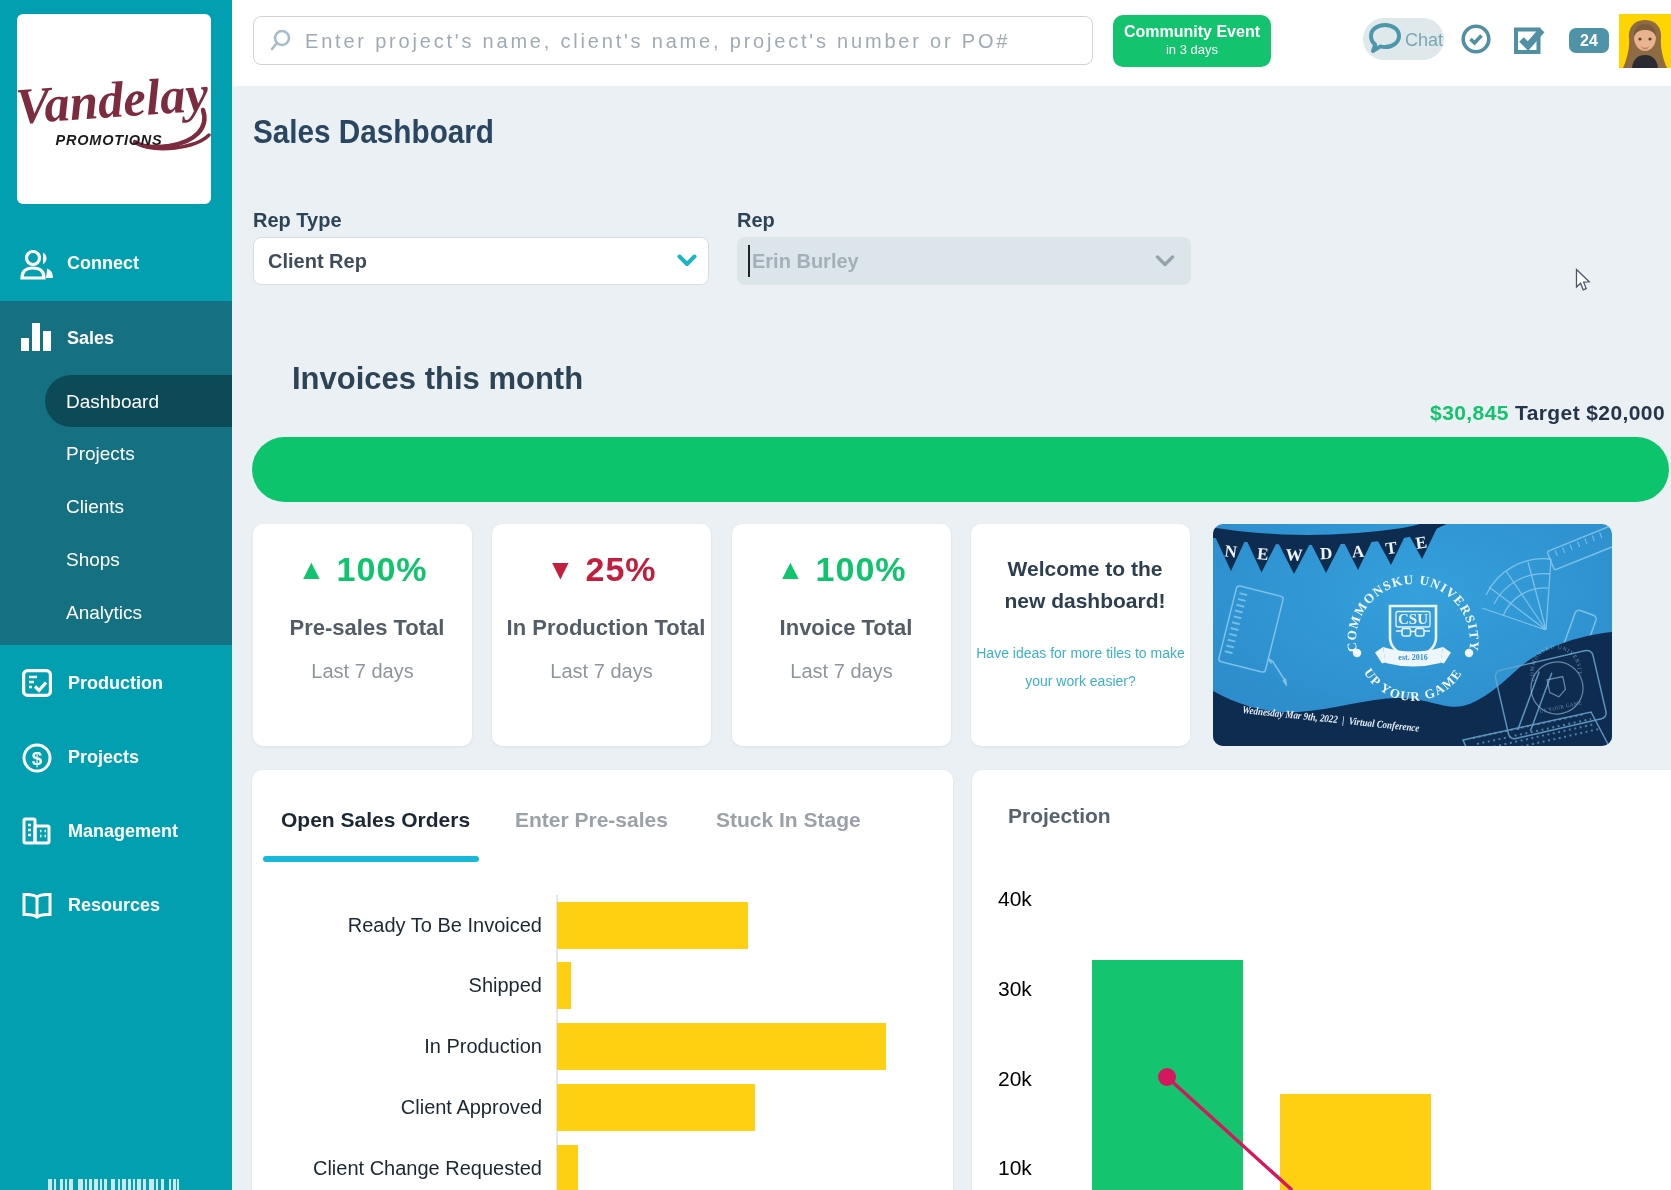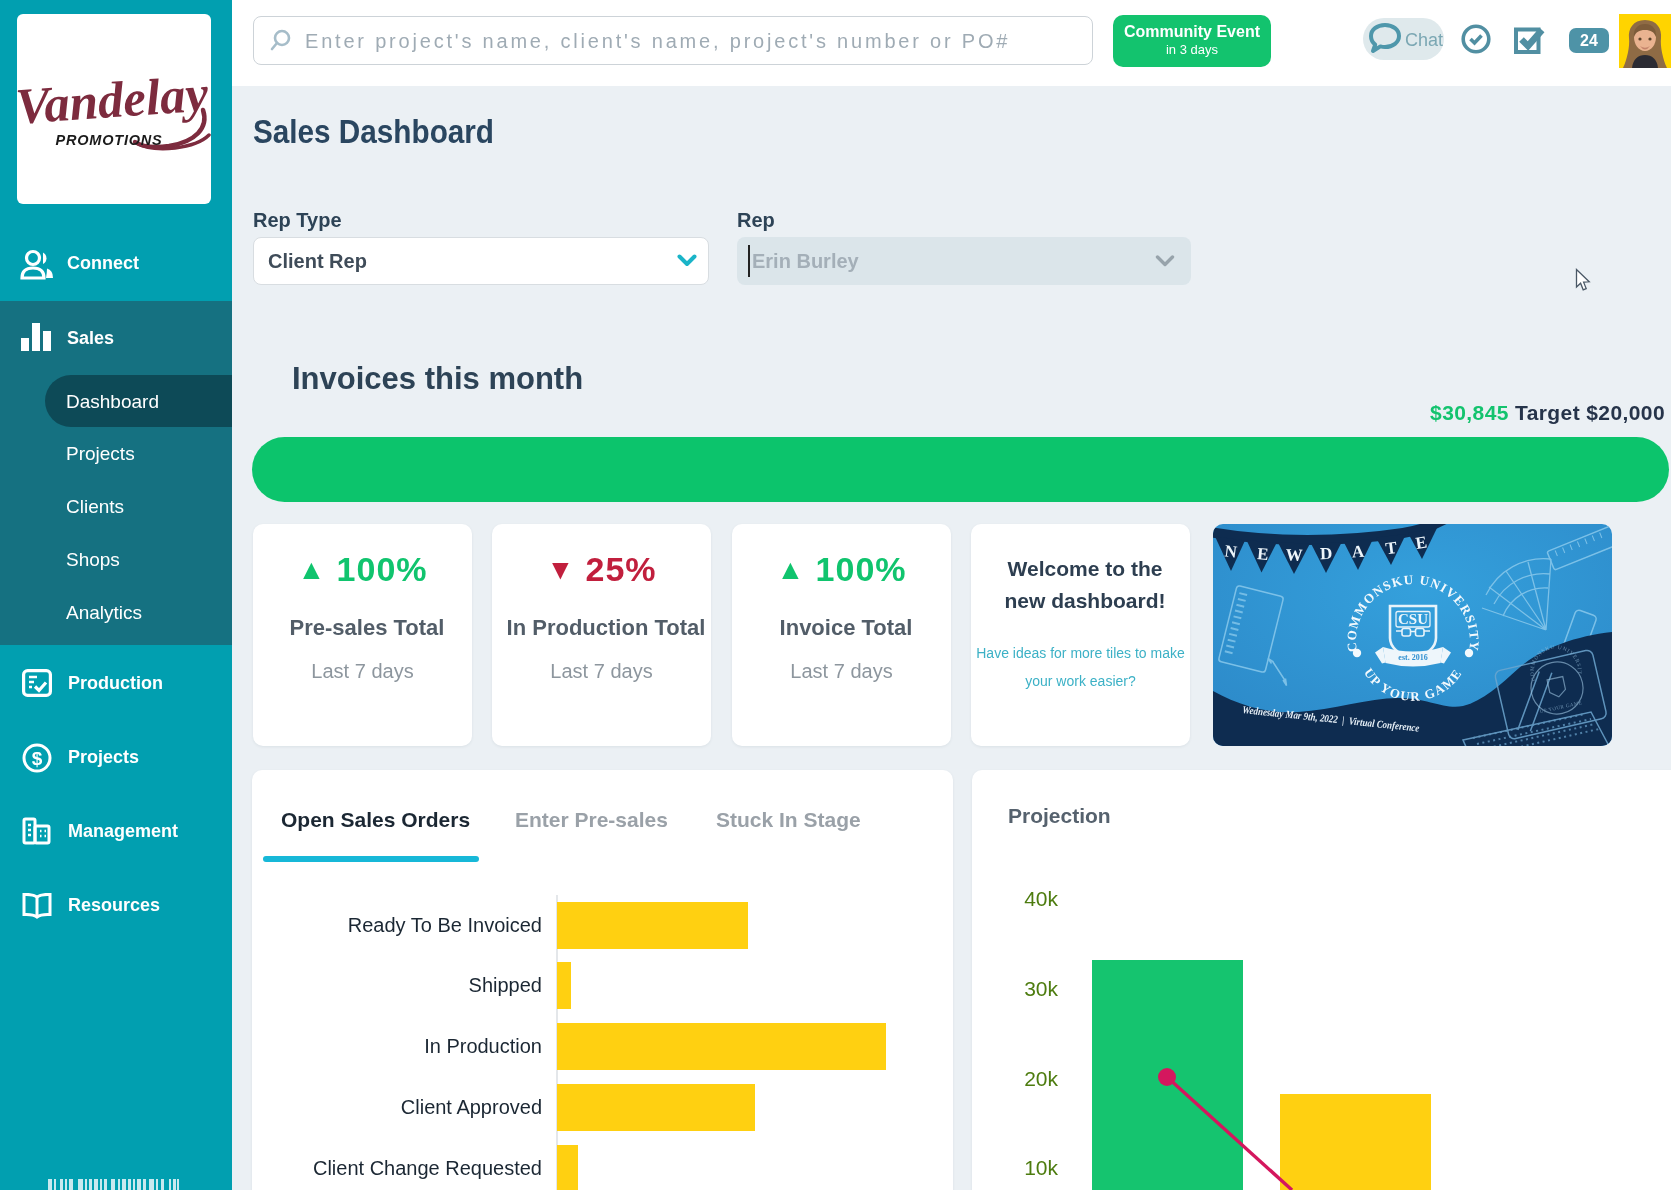--- a/index.html
+++ b/index.html
@@ -36,21 +36,21 @@
   .card { background:#fff; border-radius:10px; box-shadow:0 1px 3px rgba(40,60,80,0.08); }
   .statcard { top:524px; width:219px; height:222px; text-align:center; }
   .pct { font-size:34px; font-weight:bold; letter-spacing:1px; }
   .stat-label { font-size:22px; font-weight:bold; color:#525d68;margin-left:9px; }
   .stat-sub { font-size:20px; color:#8d969e; }
 
   .tab-active { color:#1b2733; font-size:21px; font-weight:bold; }
   .tab { color:#9aa1a8; font-size:21px; font-weight:bold; }
   .bar { position:absolute; background:#ffd011; height:47px; }
   .bar-label { position:absolute; color:#1b2733; font-size:20px; text-align:right; right:0; }
-  .yaxis { position:absolute; color:#4d7c0f; font-size:21px; text-align:right; }
+  .yaxis { position:absolute; color:#000000; font-size:21px; }
 </style>
 </head>
 <body>
 <div id="app">
 
   <div class="abs" id="topbar"></div>
 
   <div class="abs" id="sidebar"></div>
   <div class="abs" id="sales-section"></div>
   <div class="abs" id="dash-pill"></div>

